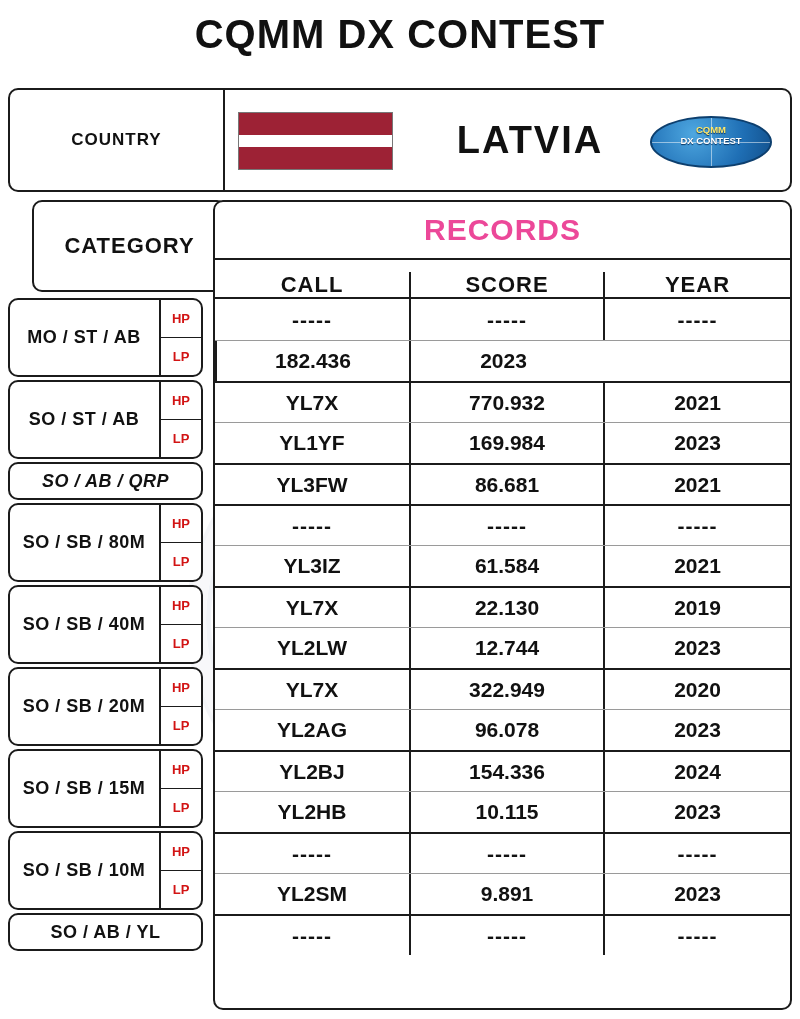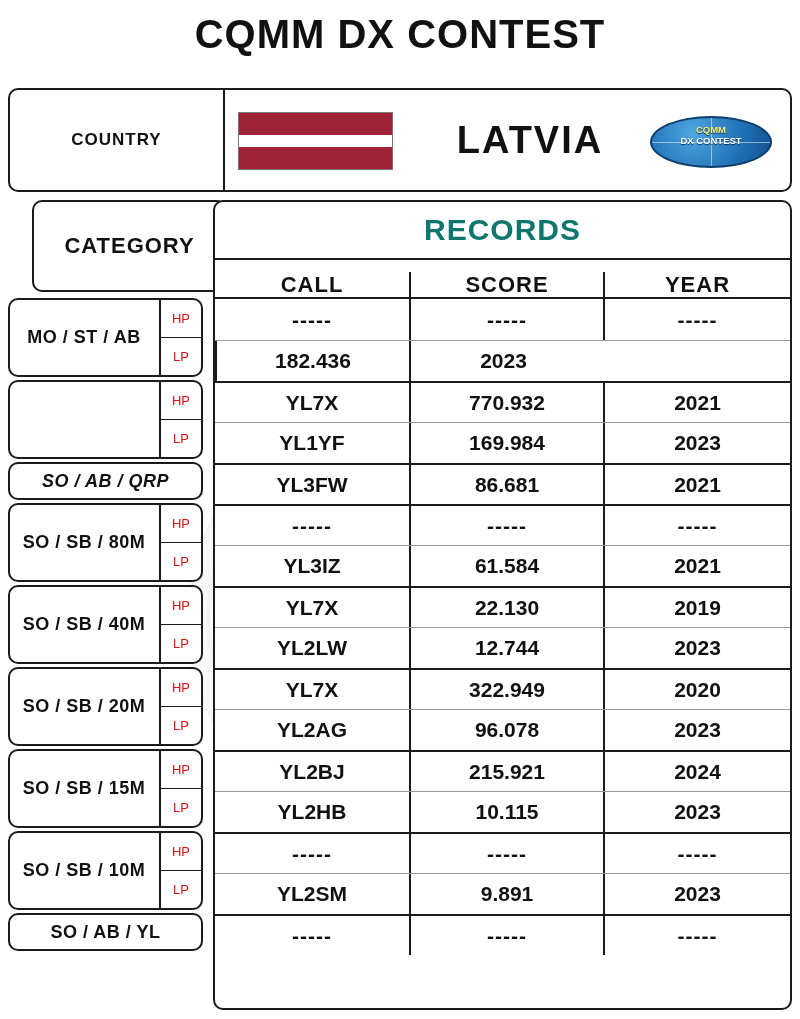--- a/index.html
+++ b/index.html
@@ -133,21 +133,21 @@
     display: flex; align-items: center; justify-content: center;
     width: 100%; height: 100%;
     font-size: 22px; font-weight: bold; letter-spacing: 1px; color: #111;
   }
 
   
   #records-box { left: 213px; top: 200px; width: 579px; height: 810px; padding: 0; }
   #records-title {
     position: absolute; left: 0; top: 0; width: 100%; height: 58px;
     display: flex; align-items: center; justify-content: center;
-    font-size: 30px; font-weight: bold; letter-spacing: 1px; color: #0f766e;
+    font-size: 30px; font-weight: bold; letter-spacing: 1px; color: #ec4899;
     border-bottom: 2.5px solid #1b1b1b;
   }
   #records-head {
     position: absolute; left: 0; top: 58px; width: 100%; height: 39px;
     display: flex;
     border-bottom: 2px solid #1b1b1b;
     z-index: 3;
   }
   #records-head .hcell {
     display: flex; align-items: center; justify-content: center;
@@ -190,21 +190,21 @@
   }
   .catblock.single .catname { width: 100%; }
   .catblock .powcol {
     position: absolute; right: 0; top: 0; bottom: 0; width: 42px;
     border-left: 2px solid #1b1b1b;
     display: flex; flex-direction: column;
   }
   .catblock .pow {
     flex: 1;
     display: flex; align-items: center; justify-content: center;
-    font-size: 13px; font-weight: normal; color: #d21414;
+    font-size: 13px; font-weight: bold; color: #d21414;
   }
   .catblock .pow + .pow { border-top: 1.5px solid #1b1b1b; }
 </style>
 </head>
 <body>
 
 <div id="page">
 
   <div class="watermark">
     <div class="wm-ring"></div>
@@ -307,21 +307,21 @@
           <div class="rcell c-score">322.949</div>
           <div class="rcell c-year">2020</div>
         </div>
         <div class="rrow sep-top">
           <div class="rcell c-call">YL2AG</div>
           <div class="rcell c-score">96.078</div>
           <div class="rcell c-year">2023</div>
         </div>
         <div class="rrow sep-strong">
           <div class="rcell c-call">YL2BJ</div>
-          <div class="rcell c-score">215.921</div>
+          <div class="rcell c-score">154.336</div>
           <div class="rcell c-year">2024</div>
         </div>
         <div class="rrow sep-top">
           <div class="rcell c-call">YL2HB</div>
           <div class="rcell c-score">10.115</div>
           <div class="rcell c-year">2023</div>
         </div>
         <div class="rrow sep-strong">
           <div class="rcell c-call dash">-----</div>
           <div class="rcell c-score dash">-----</div>
@@ -342,20 +342,21 @@
 
   <div id="catblocks">
       <div class="catblock" style="top: 298px; height: 79px;">
         <div class="catname">MO / ST / AB</div>
         <div class="powcol">
           <div class="pow">HP</div>
           <div class="pow">LP</div>
         </div>
       </div>
       <div class="catblock" style="top: 380px; height: 79px;">
+        <div class="catname">SO / ST / AB</div>
         <div class="powcol">
           <div class="pow">HP</div>
           <div class="pow">LP</div>
         </div>
       </div>
       <div class="catblock single" style="top: 462px; height: 38px; font-style: italic;">
         <div class="catname">SO / AB / QRP</div>
       </div>
       <div class="catblock" style="top: 503px; height: 79px;">
         <div class="catname">SO / SB / 80M</div>

